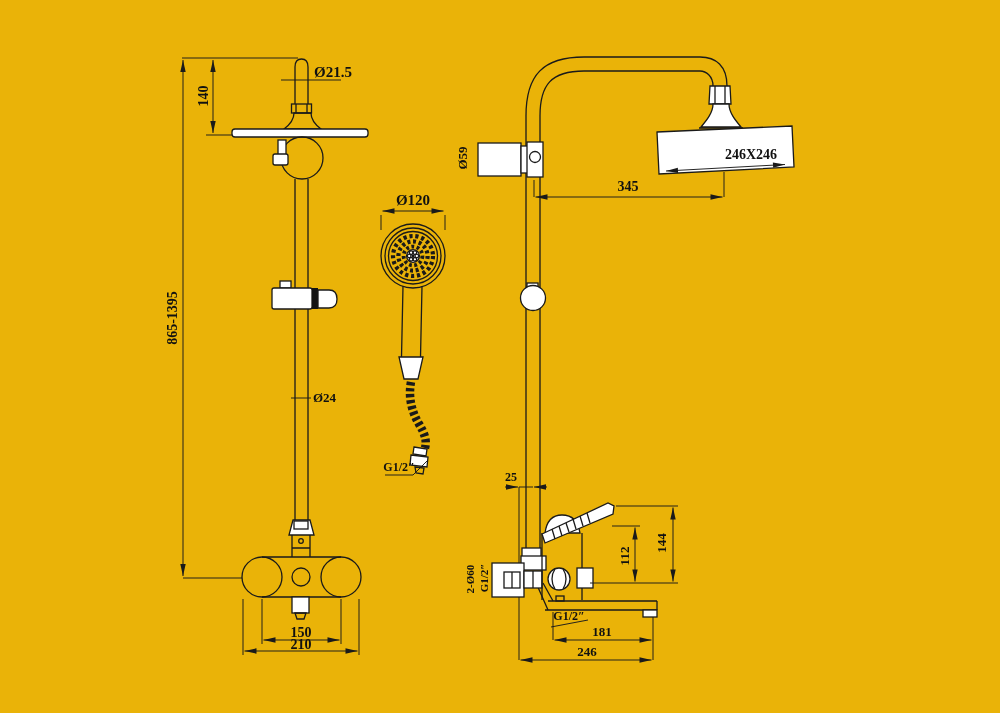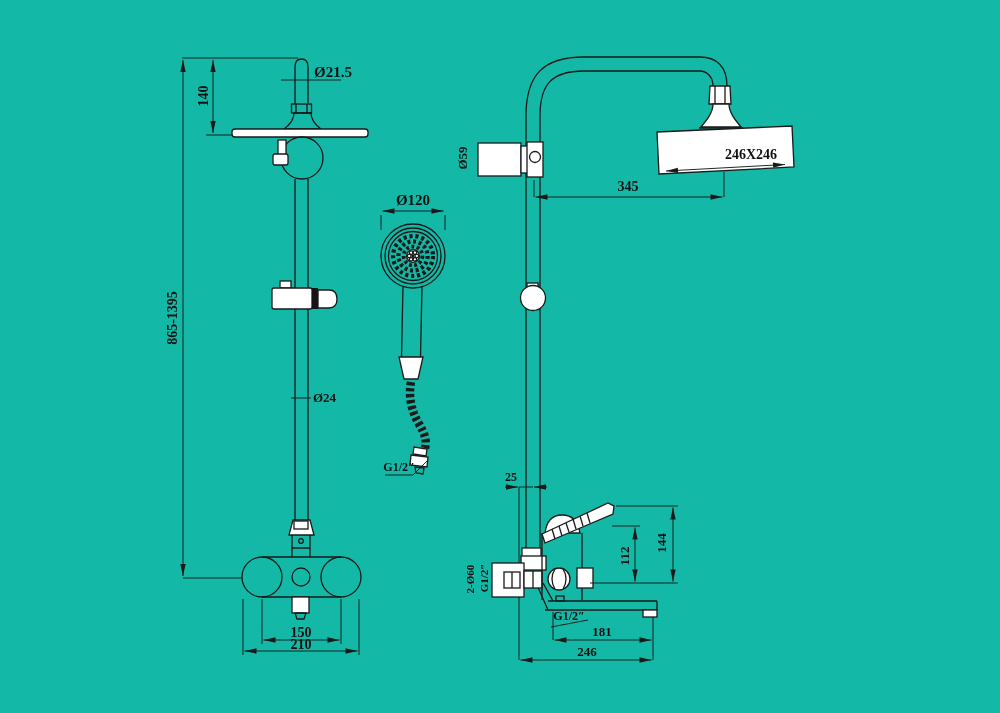--- a/index.html
+++ b/index.html
@@ -1,16 +1,16 @@
 <!DOCTYPE html>
 <html><head>
 <meta charset="utf-8">
 <style>
   html,body{margin:0;padding:0;background:#ffffff;}
-  .canvas{position:relative;width:1000px;height:713px;background:#14b8a6;overflow:hidden;}
+  .canvas{position:relative;width:1000px;height:713px;background:#eab308;overflow:hidden;}
   svg{position:absolute;left:0;top:0;}
   .ln{stroke:#1a1a1a;stroke-width:1.3;fill:none;stroke-linejoin:miter;}
   .fillw{stroke:#1a1a1a;stroke-width:1.3;fill:#ffffff;stroke-linejoin:miter;}
   .dim{stroke:#1a1a1a;stroke-width:0.95;fill:none;}
   .blk{fill:#141414;stroke:none;}
   .dotring{stroke:#1a1a1a;fill:none;}
   .hose{stroke:#1a1a1a;fill:none;}
   .t{font-family:"Liberation Serif","DejaVu Serif",serif;font-weight:700;fill:#111;}
   .t14{font-size:14px;} .t15{font-size:15px;} .t13{font-size:13px;}
   .t12{font-size:12px;} .t11{font-size:11px;}

